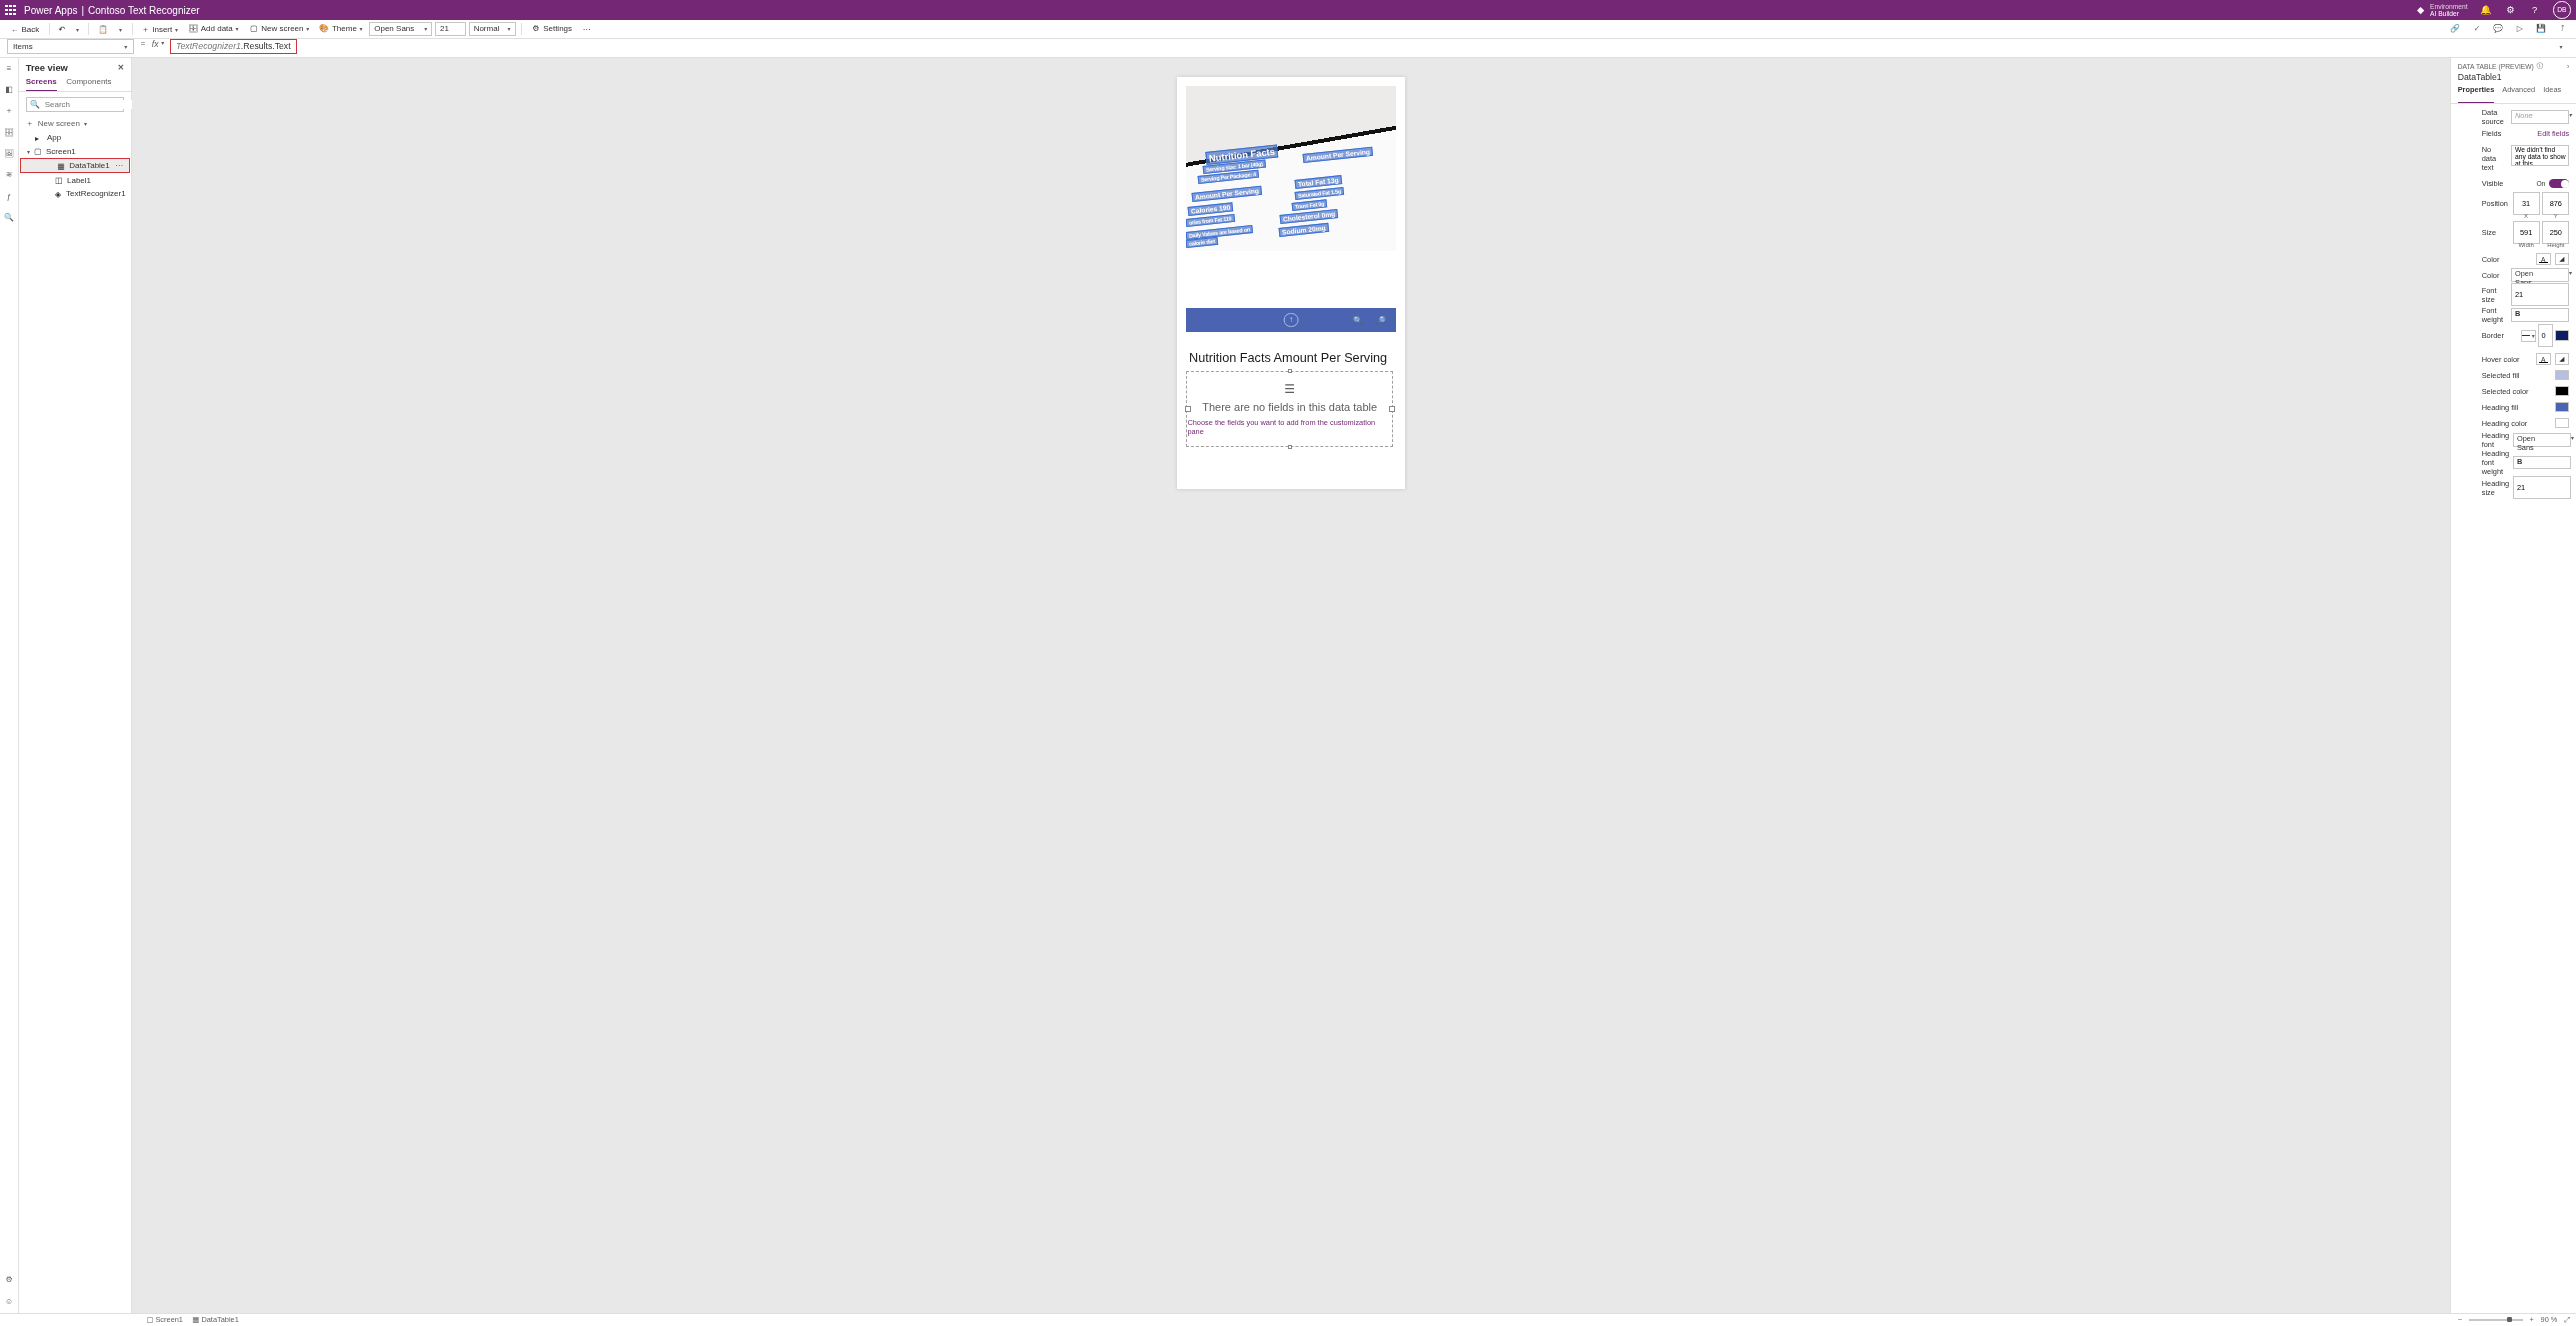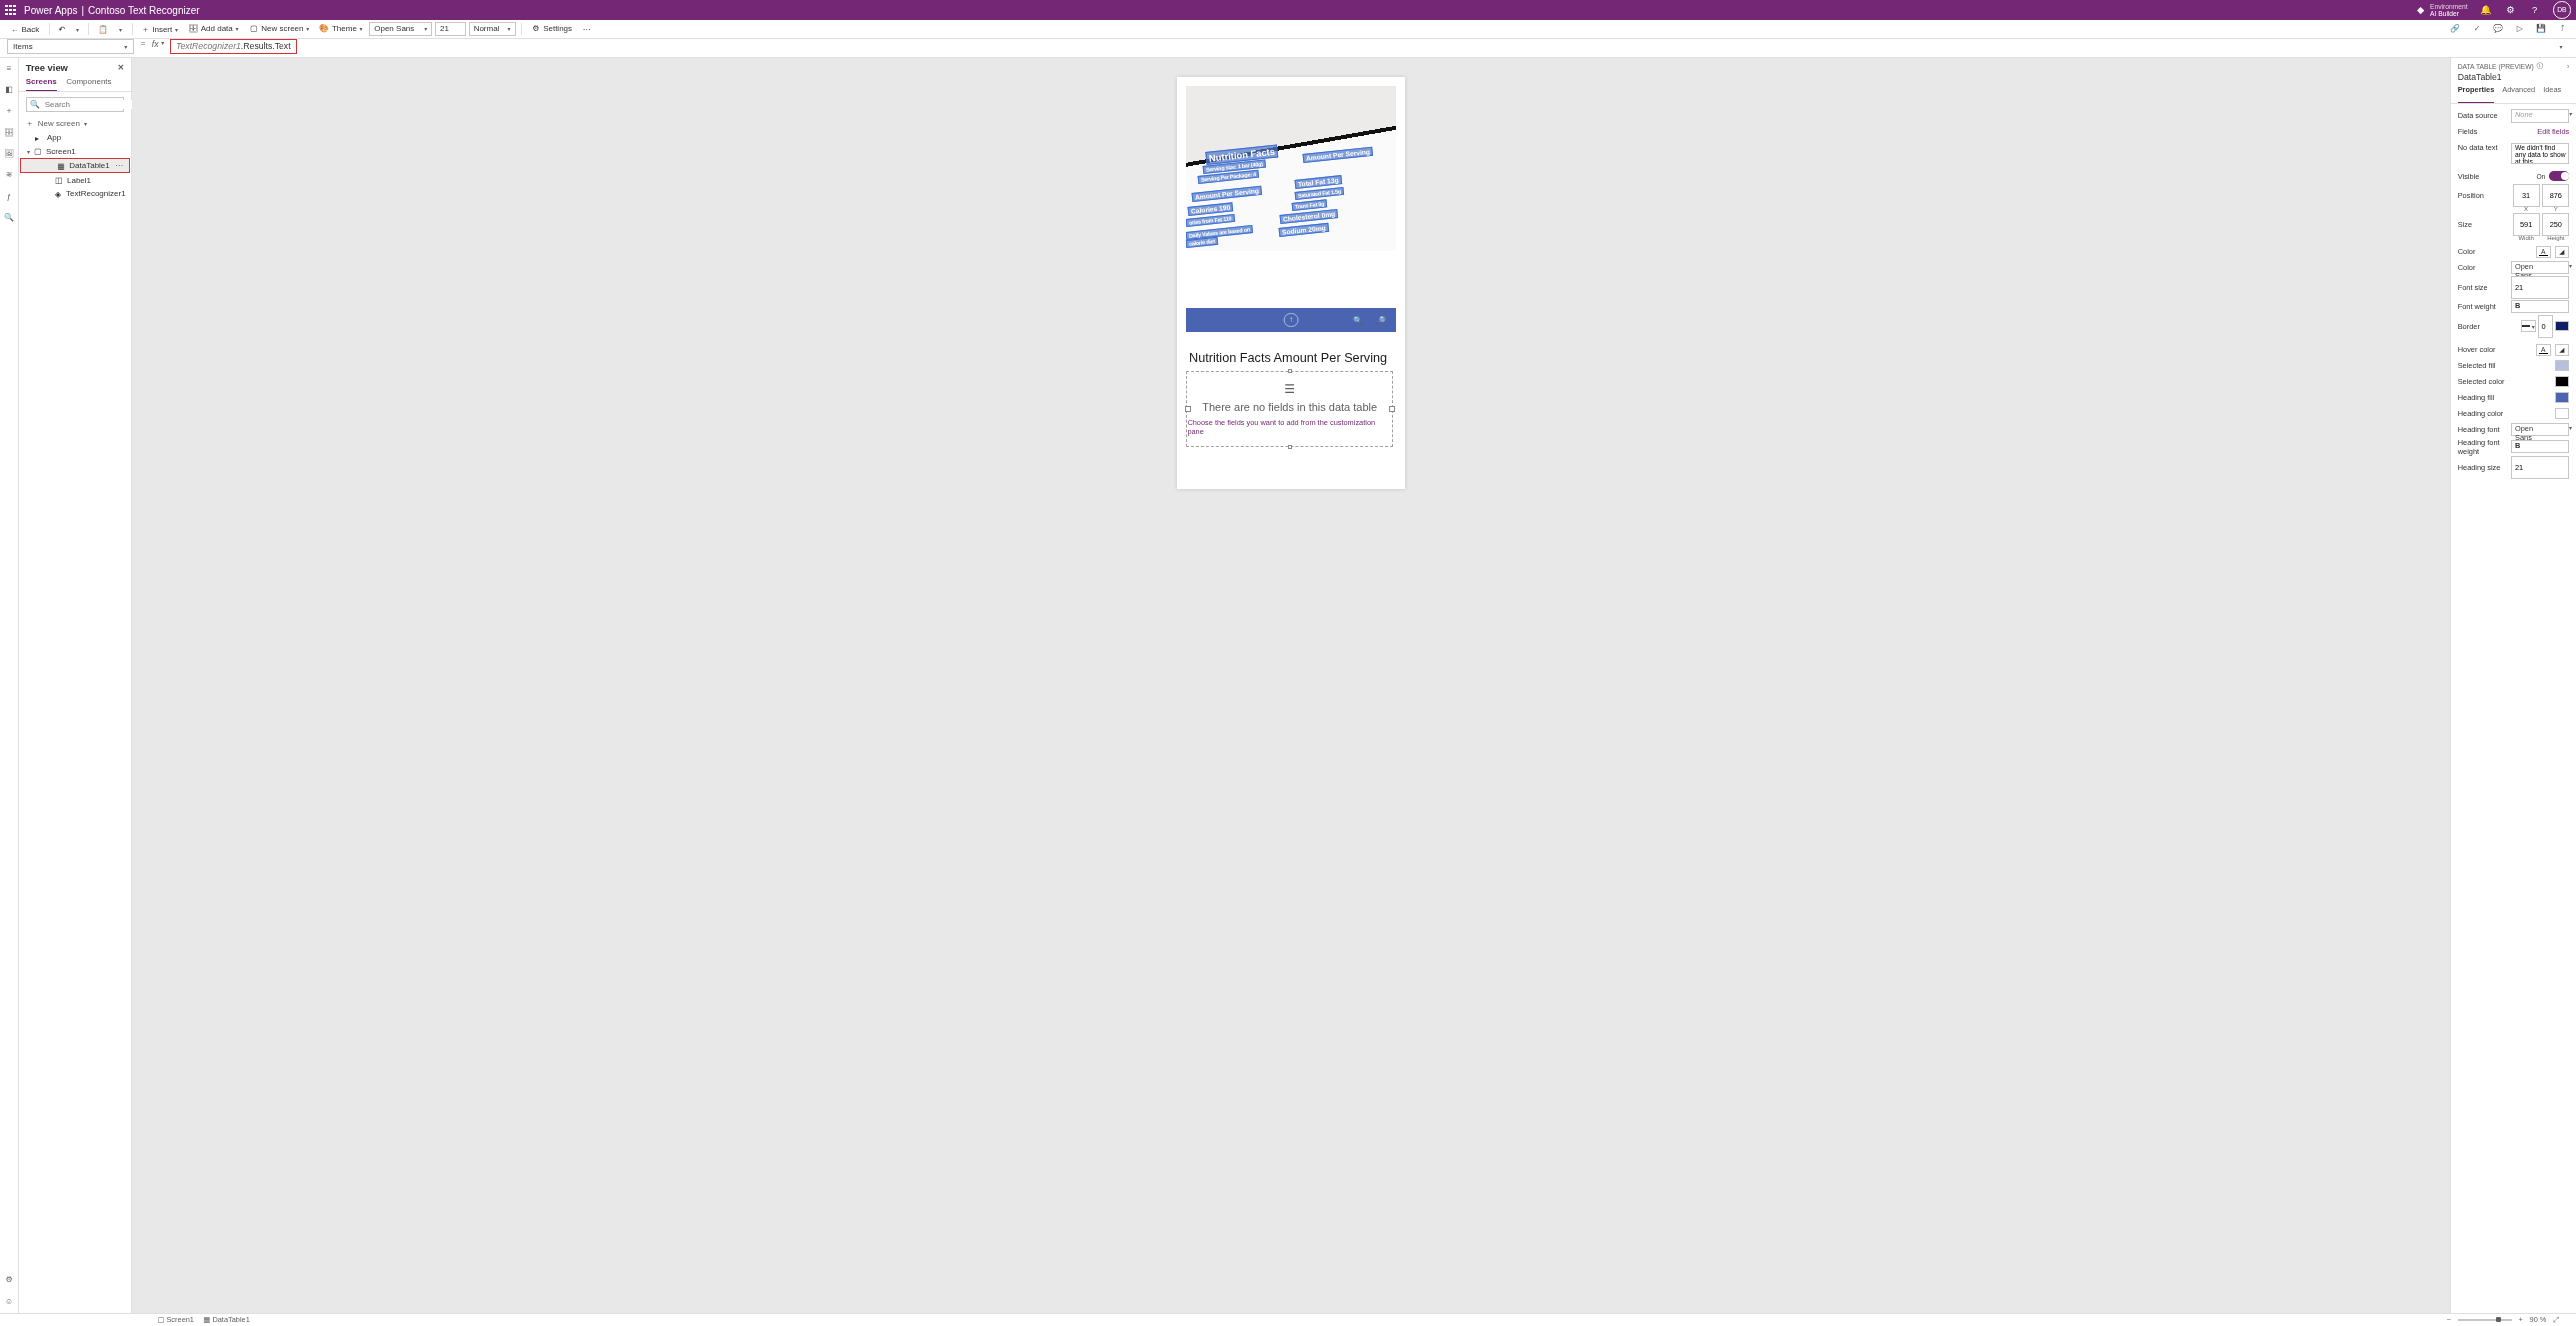--- a/index.html
+++ b/index.html
@@ -87,41 +87,41 @@
 .dt-msg2 { color: #742774; font-size: 7.4px; }
 
 
 .props-panel { width: 126px; border-left: 0.7px solid #e1dfdd; display: flex; flex-direction: column; font-size: 7.4px; }
 .props-header { padding: 4px 6.7px 1.3px; display: flex; align-items: center; color: #605e5c; font-size: 6.7px; gap: 2.7px; text-transform: uppercase; }
 .props-header .collapse-arrow { margin-left: auto; cursor: pointer; }
 .props-name { padding: 0 6.7px 2.7px; font-size: 8.7px; }
 .props-tabs { display: flex; gap: 8px; padding: 0 6.7px; border-bottom: 0.7px solid #e1dfdd; }
 .props-tabs .ptab { padding-bottom: 8px; cursor: pointer; color: #605e5c; font-size: 7.4px; }
 .props-tabs .ptab.active { color: #323130; border-bottom: 1.3px solid #742774; font-weight: 600; }
-.props-body { flex: 1; overflow: auto; padding: 4px 6.7px; }
+.props-body { flex: 1; overflow: auto; padding: 4px 6.7px; margin-left: 24px; }
 .prop-row { display: flex; align-items: center; min-height: 16px; gap: 4px; }
 .prop-row .plabel { flex: 1; color: #323130; }
 .p-input { border: 0.7px solid #c8c6c4; height: 23px; padding: 0 2.7px; font-size: 7.4px; width: 100%; }
 .p-input.small { width: 27px; text-align: center; }
 .p-link { color: #742774; cursor: pointer; margin-left: auto; }
 .toggle { width: 20px; height: 9.4px; background: #742774; border-radius: 4.7px; position: relative; cursor: pointer; }
 .toggle::after { content: ""; position: absolute; right: 0.7px; top: 0.7px; width: 8px; height: 8px; background: #fff; border-radius: 50%; }
 .dual-inputs { display: flex; gap: 2.7px; }
 .sublabel-row { display: flex; gap: 2.7px; justify-content: flex-end; font-size: 6px; color: #605e5c; margin-top: -1.3px; margin-bottom: 1.3px; }
 .sublabel-row span { width: 27px; text-align: center; }
 .color-swatch { width: 14.8px; height: 10.7px; border: 0.7px solid #c8c6c4; cursor: pointer; }
 .prop-select-full { border: 0.7px solid #c8c6c4; height: 13.4px; width: 58px; padding: 0 2.7px; display: flex; align-items: flex-start; justify-content: space-between; cursor: pointer; font-size: 7.4px; gap: 36px; }
 .font-color-btn { width: 14.8px; height: 12px; border: 0.7px solid #c8c6c4; display: flex; align-items: center; justify-content: center; font-size: 6.7px; cursor: pointer; position: relative; }
 .font-color-btn .underline-bar { position: absolute; bottom: 0.7px; left: 2px; right: 2px; height: 1.3px; }
 .border-style { display: flex; gap: 2px; align-items: center; }
 .border-line { width: 14.8px; height: 12px; border: 0.7px solid #c8c6c4; display: flex; align-items: center; justify-content: center; cursor: pointer; }
 .border-line .line-inner { width: 9.4px; height: 1.3px; background: #323130; }
 
 
-.footer-bar { height: 13.4px; border-top: 0.7px solid #e1dfdd; display: flex; align-items: center; padding: 0 17px; font-size: 7.4px; color: #605e5c; gap: 9.4px; }
+.footer-bar { height: 13.4px; border-top: 0.7px solid #e1dfdd; display: flex; align-items: center; padding: 0 6px; font-size: 7.4px; color: #605e5c; gap: 9.4px; }
 .footer-right { margin-left: auto; display: flex; align-items: center; gap: 6.7px; }
 .zoom-slider { width: 54px; height: 2px; background: #c8c6c4; position: relative; }
 .zoom-slider .zthumb { position: absolute; left: 70%; top: -2px; width: 5.4px; height: 5.4px; background: #605e5c; border-radius: 1.3px; }
 </style>
 </head>
 <body>
 
 <div class="header-bar">
   <div class="waffle">
     <span></span>

